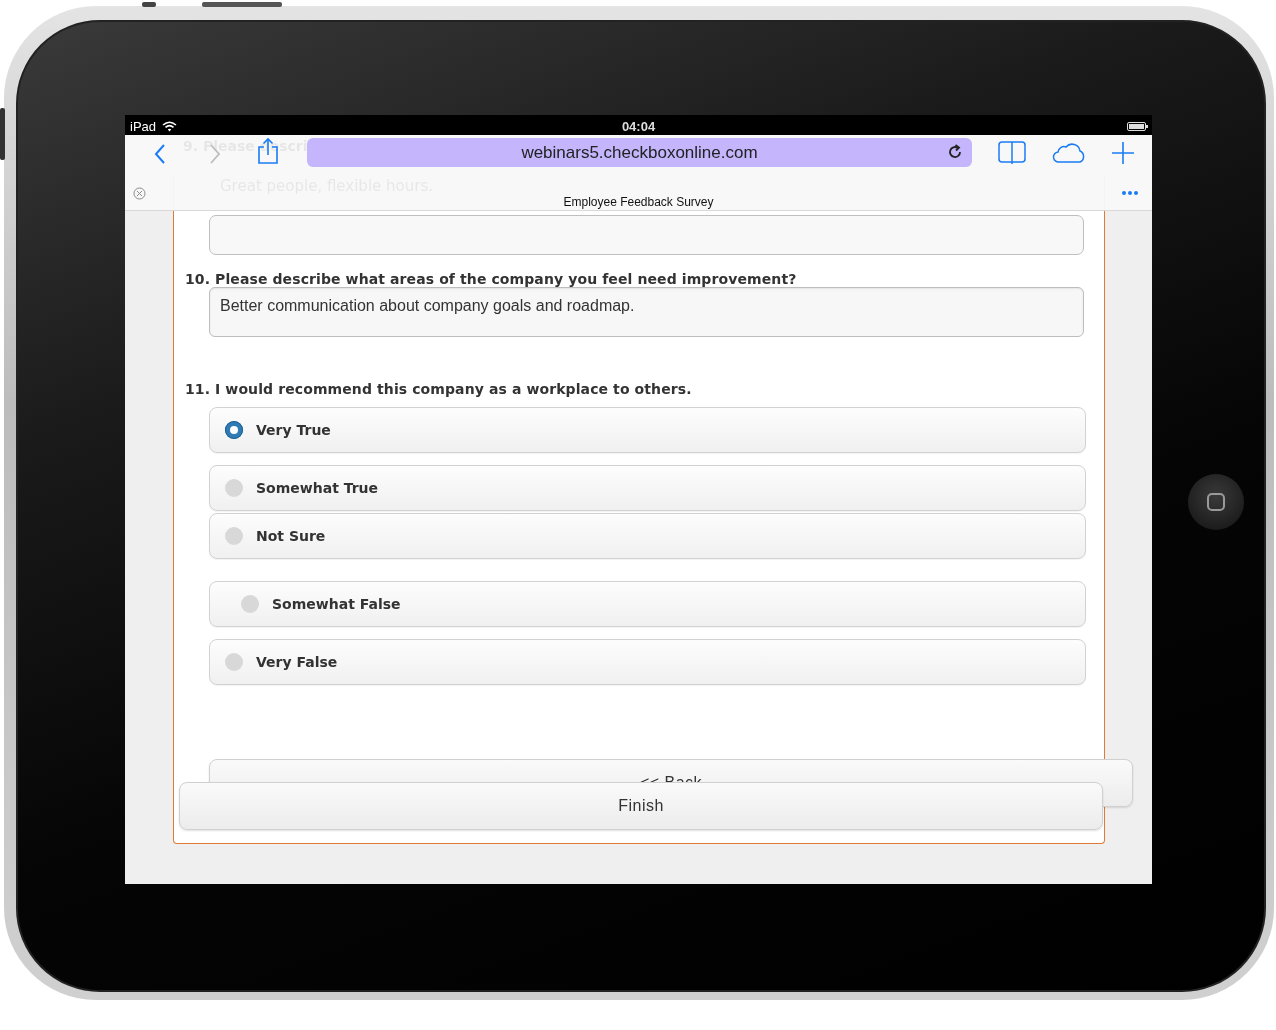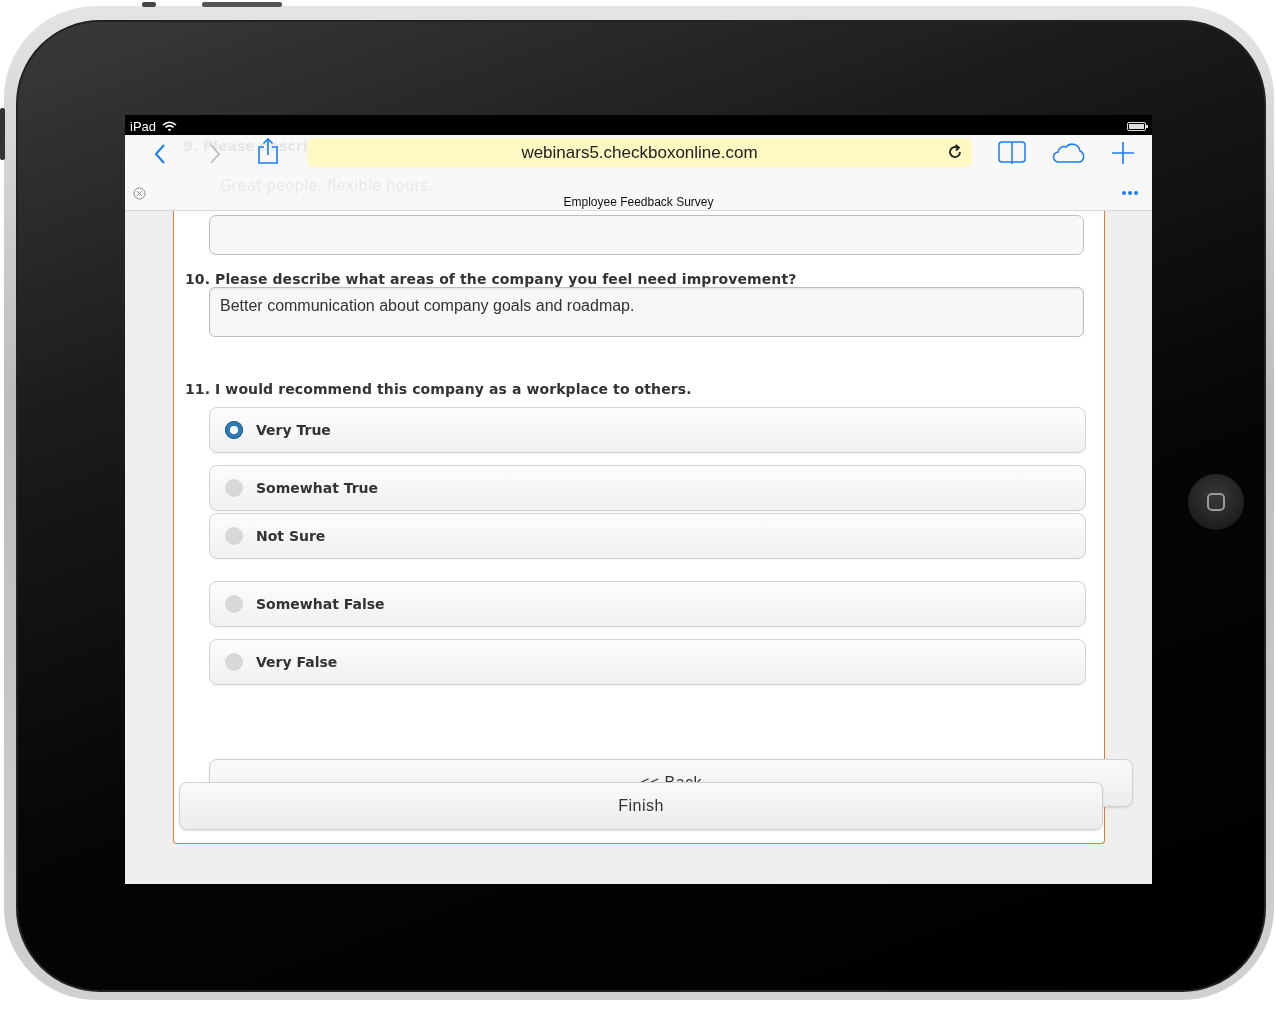--- a/index.html
+++ b/index.html
@@ -56,21 +56,21 @@
     background: rgba(248,248,248,0.96);
     border-bottom: 1px solid #d8d8d8;
   }
   .ghost-text {
     position: absolute; color: rgba(0,0,0,0.07); font-weight: bold; font-family: "DejaVu Sans", sans-serif;
     font-size: 14px; pointer-events: none;
   }
   .nav-btn { position: absolute; top: 5px; width: 30px; height: 28px; display: flex; align-items: center; justify-content: center; }
   .url-bar {
     position: absolute; left: 182px; top: 3px; width: 665px; height: 29px;
-    background: #fef9c3; border-radius: 6px;
+    background: #c4b5fd; border-radius: 6px;
     font-family: "Liberation Sans", sans-serif; font-size: 17px; color: #222;
     display: flex; align-items: center; justify-content: center;
   }
   .reload-btn { position: absolute; right: 8px; top: 5px; width: 18px; height: 18px; }
   .tab-title {
     position: absolute; left: 0; right: 0; top: 52px; text-align: center;
     font-family: "Liberation Sans", sans-serif; font-size: 12px; color: #111; margin-top: 8px;
   }
   .tab-close { position: absolute; left: 8px; top: 52px; width: 13px; height: 13px; }
   .more-btn { position: absolute; right: 10px; top: 52px; width: 20px; height: 12px; display: flex; align-items: center; gap: 2px; }
@@ -139,20 +139,21 @@
 
   <div class="status-bar">
     <div class="status-left">
       <span>iPad</span>
       <svg width="15" height="11" viewBox="0 0 15 11">
         <path d="M1 4 Q7.5 -1.5 14 4" stroke="#fff" stroke-width="1.6" fill="none"></path>
         <path d="M3.5 6.3 Q7.5 2.8 11.5 6.3" stroke="#fff" stroke-width="1.6" fill="none"></path>
         <path d="M5.8 8.5 Q7.5 7 9.2 8.5 L7.5 10.5 Z" fill="#fff"></path>
       </svg>
     </div>
+    <div class="status-time">04:04</div>
     <div class="battery"></div>
   </div>
 
   <div class="survey-panel">
     <div class="prev-input"></div>
 
     <div class="question" style="top:96px;">10. Please describe what areas of the company you feel need improvement?</div>
     <div class="text-answer">Better communication about company goals and roadmap.</div>
 
     <div class="question" style="top:206px;">11. I would recommend this company as a workplace to others.</div>
@@ -162,21 +163,21 @@
       <span class="option-label">Somewhat True</span>
     </div>
     <div class="option" style="top:232px;">
       <span class="radio checked"></span>
       <span class="option-label">Very True</span>
     </div>
     <div class="option" style="top:338px;">
       <span class="radio"></span>
       <span class="option-label">Not Sure</span>
     </div>
-    <div class="option" style="top:406px;">
+    <div class="option" style="top:406px;padding-left:16px;">
       <span class="radio"></span>
       <span class="option-label">Somewhat False</span>
     </div>
     <div class="option" style="top:464px;">
       <span class="radio"></span>
       <span class="option-label">Very False</span>
     </div>
 
     <div class="nav-button" style="top:584px;margin-left:30px;">&lt;&lt; Back</div>
     <div class="nav-button" style="top:607px;">Finish</div>

